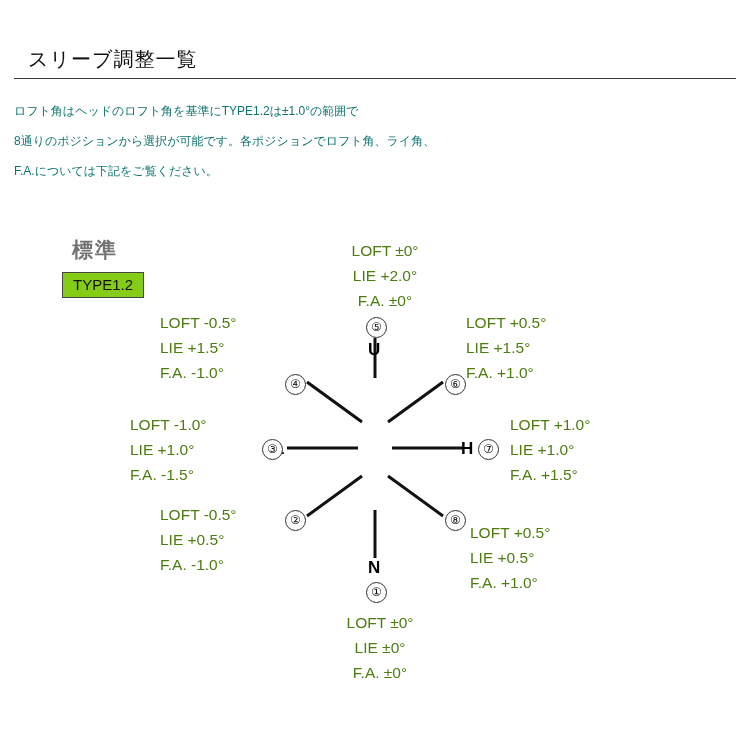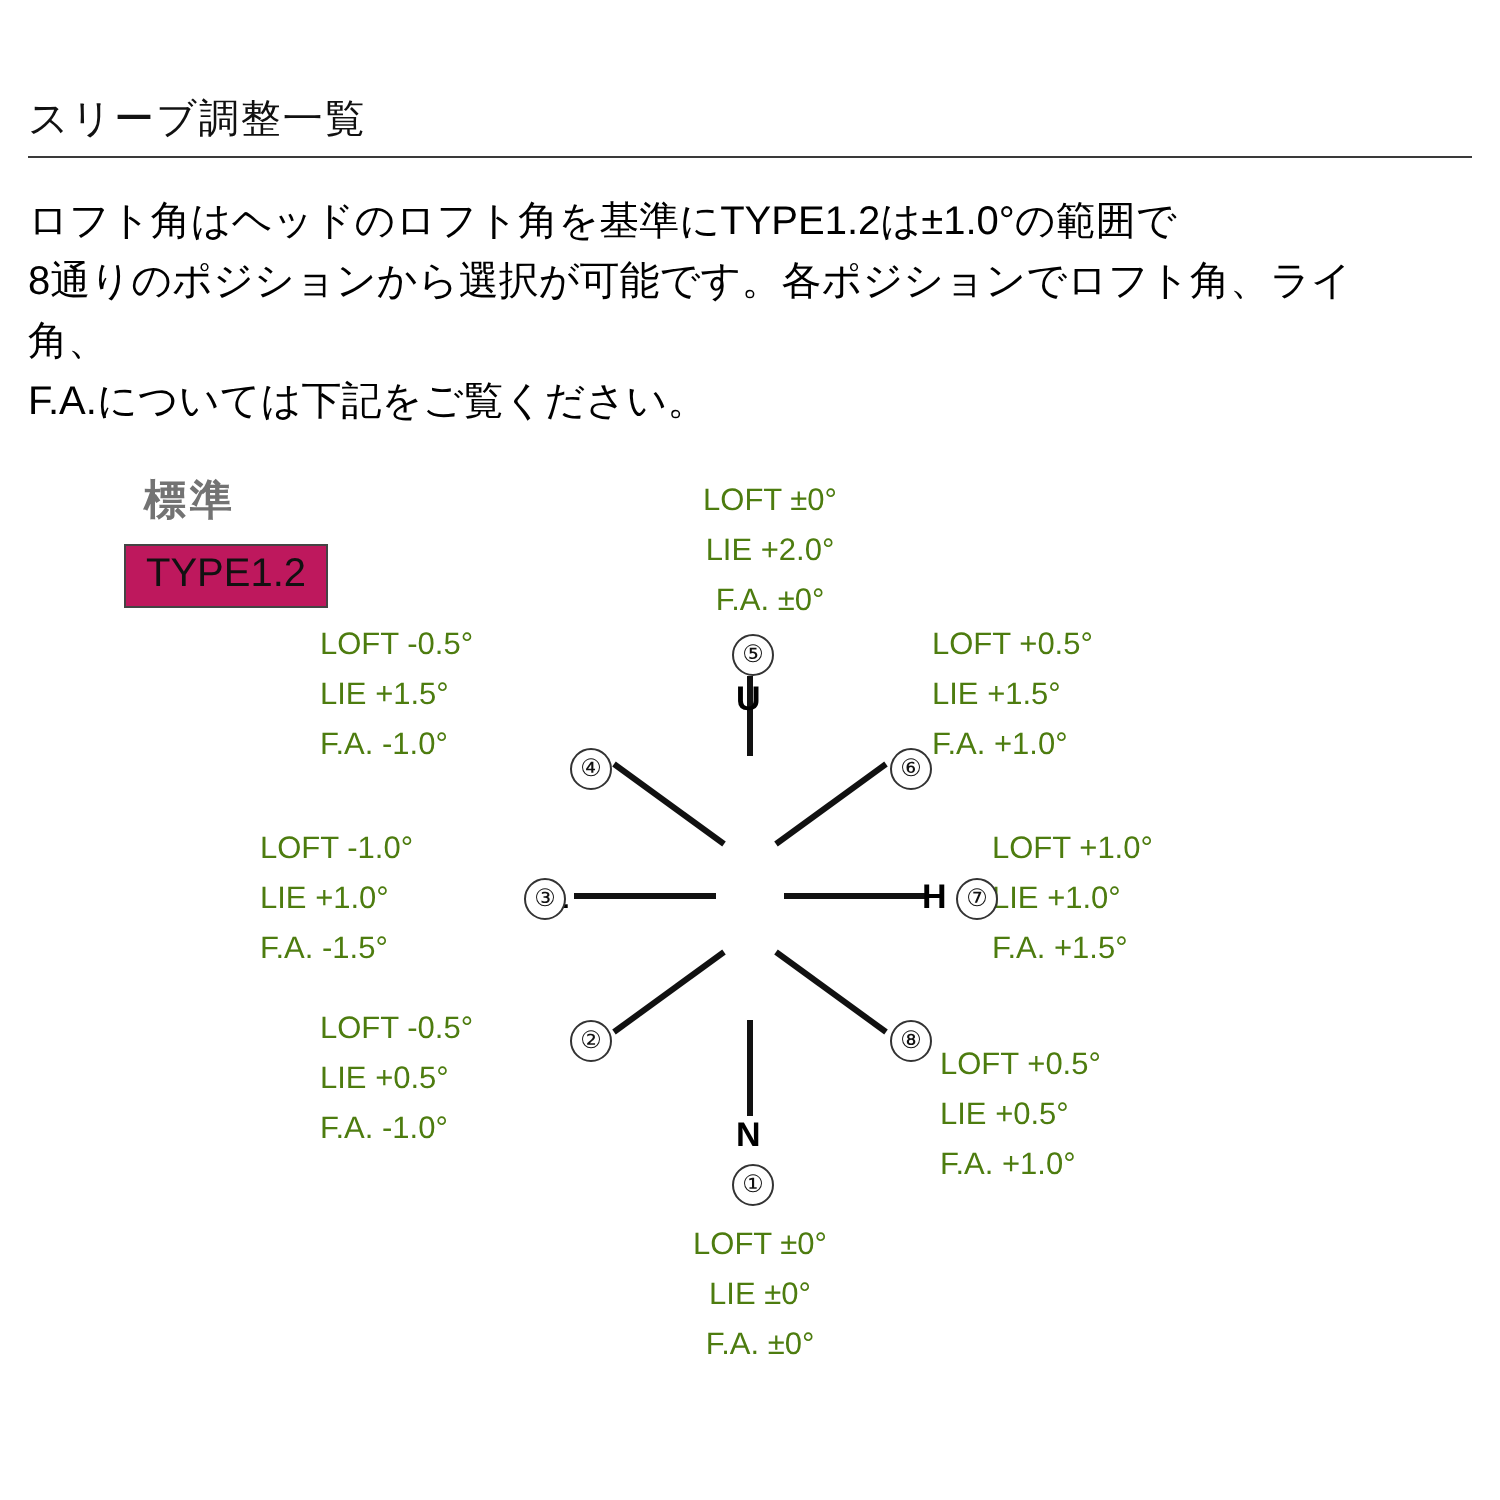--- a/index.html
+++ b/index.html
@@ -15,64 +15,64 @@
     color: #1a1a1a;
     overflow: hidden;
   }
   .page {
     position: absolute;
     inset: 0;
   }
   
   .title {
     position: absolute;
-    left: 14px;
+    left: 28px;
     top: 46px;
     font-size: 20px;
     letter-spacing: 1px;
     color: #111;
     font-weight: 400;
   }
   .title-rule {
     position: absolute;
     left: 14px;
     top: 78px;
     width: 722px;
     height: 1px;
     background: #3a3a3a;
   }
   .intro {
     position: absolute;
     left: 14px;
     top: 96px;
     width: 700px;
-    font-size: 20px;
+    font-size: 12px;
     line-height: 30px;
-    color: #000000;
+    color: #0f766e;
     white-space: pre-line;
   }
   
   .standard-label {
     position: absolute;
     left: 72px;
     top: 236px;
     font-size: 21px;
     font-weight: bold;
     color: #737373;
     letter-spacing: 2px;
   }
   .type-box {
     position: absolute;
     left: 62px;
     top: 272px;
     padding: 3px 10px 4px 10px;
     border: 1px solid #444;
-    font-size: 20px;
+    font-size: 15px;
     color: #111;
-    background: #be185d;
+    background: #84cc16;
   }
   
   .diagram {
     position: absolute;
     left: 0;
     top: 210px;
     width: 750px;
     height: 500px;
   }
   .diagram svg {
@@ -236,21 +236,21 @@
     <div class="blk" style="left:466px; top:100px; width:140px;">LOFT +0.5°
 LIE +1.5°
 F.A. +1.0°</div>
     <div class="num" style="left:445px; top:164px;">⑥</div>
 
     <div class="blk right" style="left:130px; top:202px; width:128px;">LOFT -1.0°
 LIE +1.0°
 F.A. -1.5°</div>
     <div class="num" style="left:262px; top:229px;">③</div>
 
-    <div class="blk" style="left:496px; top:202px; width:140px;">LOFT +1.0°
+    <div class="blk" style="left:510px; top:202px; width:140px;">LOFT +1.0°
 LIE +1.0°
 F.A. +1.5°</div>
     <div class="num" style="left:478px; top:229px;">⑦</div>
 
     <div class="blk right" style="left:160px; top:292px; width:130px;">LOFT -0.5°
 LIE +0.5°
 F.A. -1.0°</div>
     <div class="num" style="left:285px; top:300px;">②</div>
 
     <div class="blk" style="left:470px; top:310px; width:140px;">LOFT +0.5°

